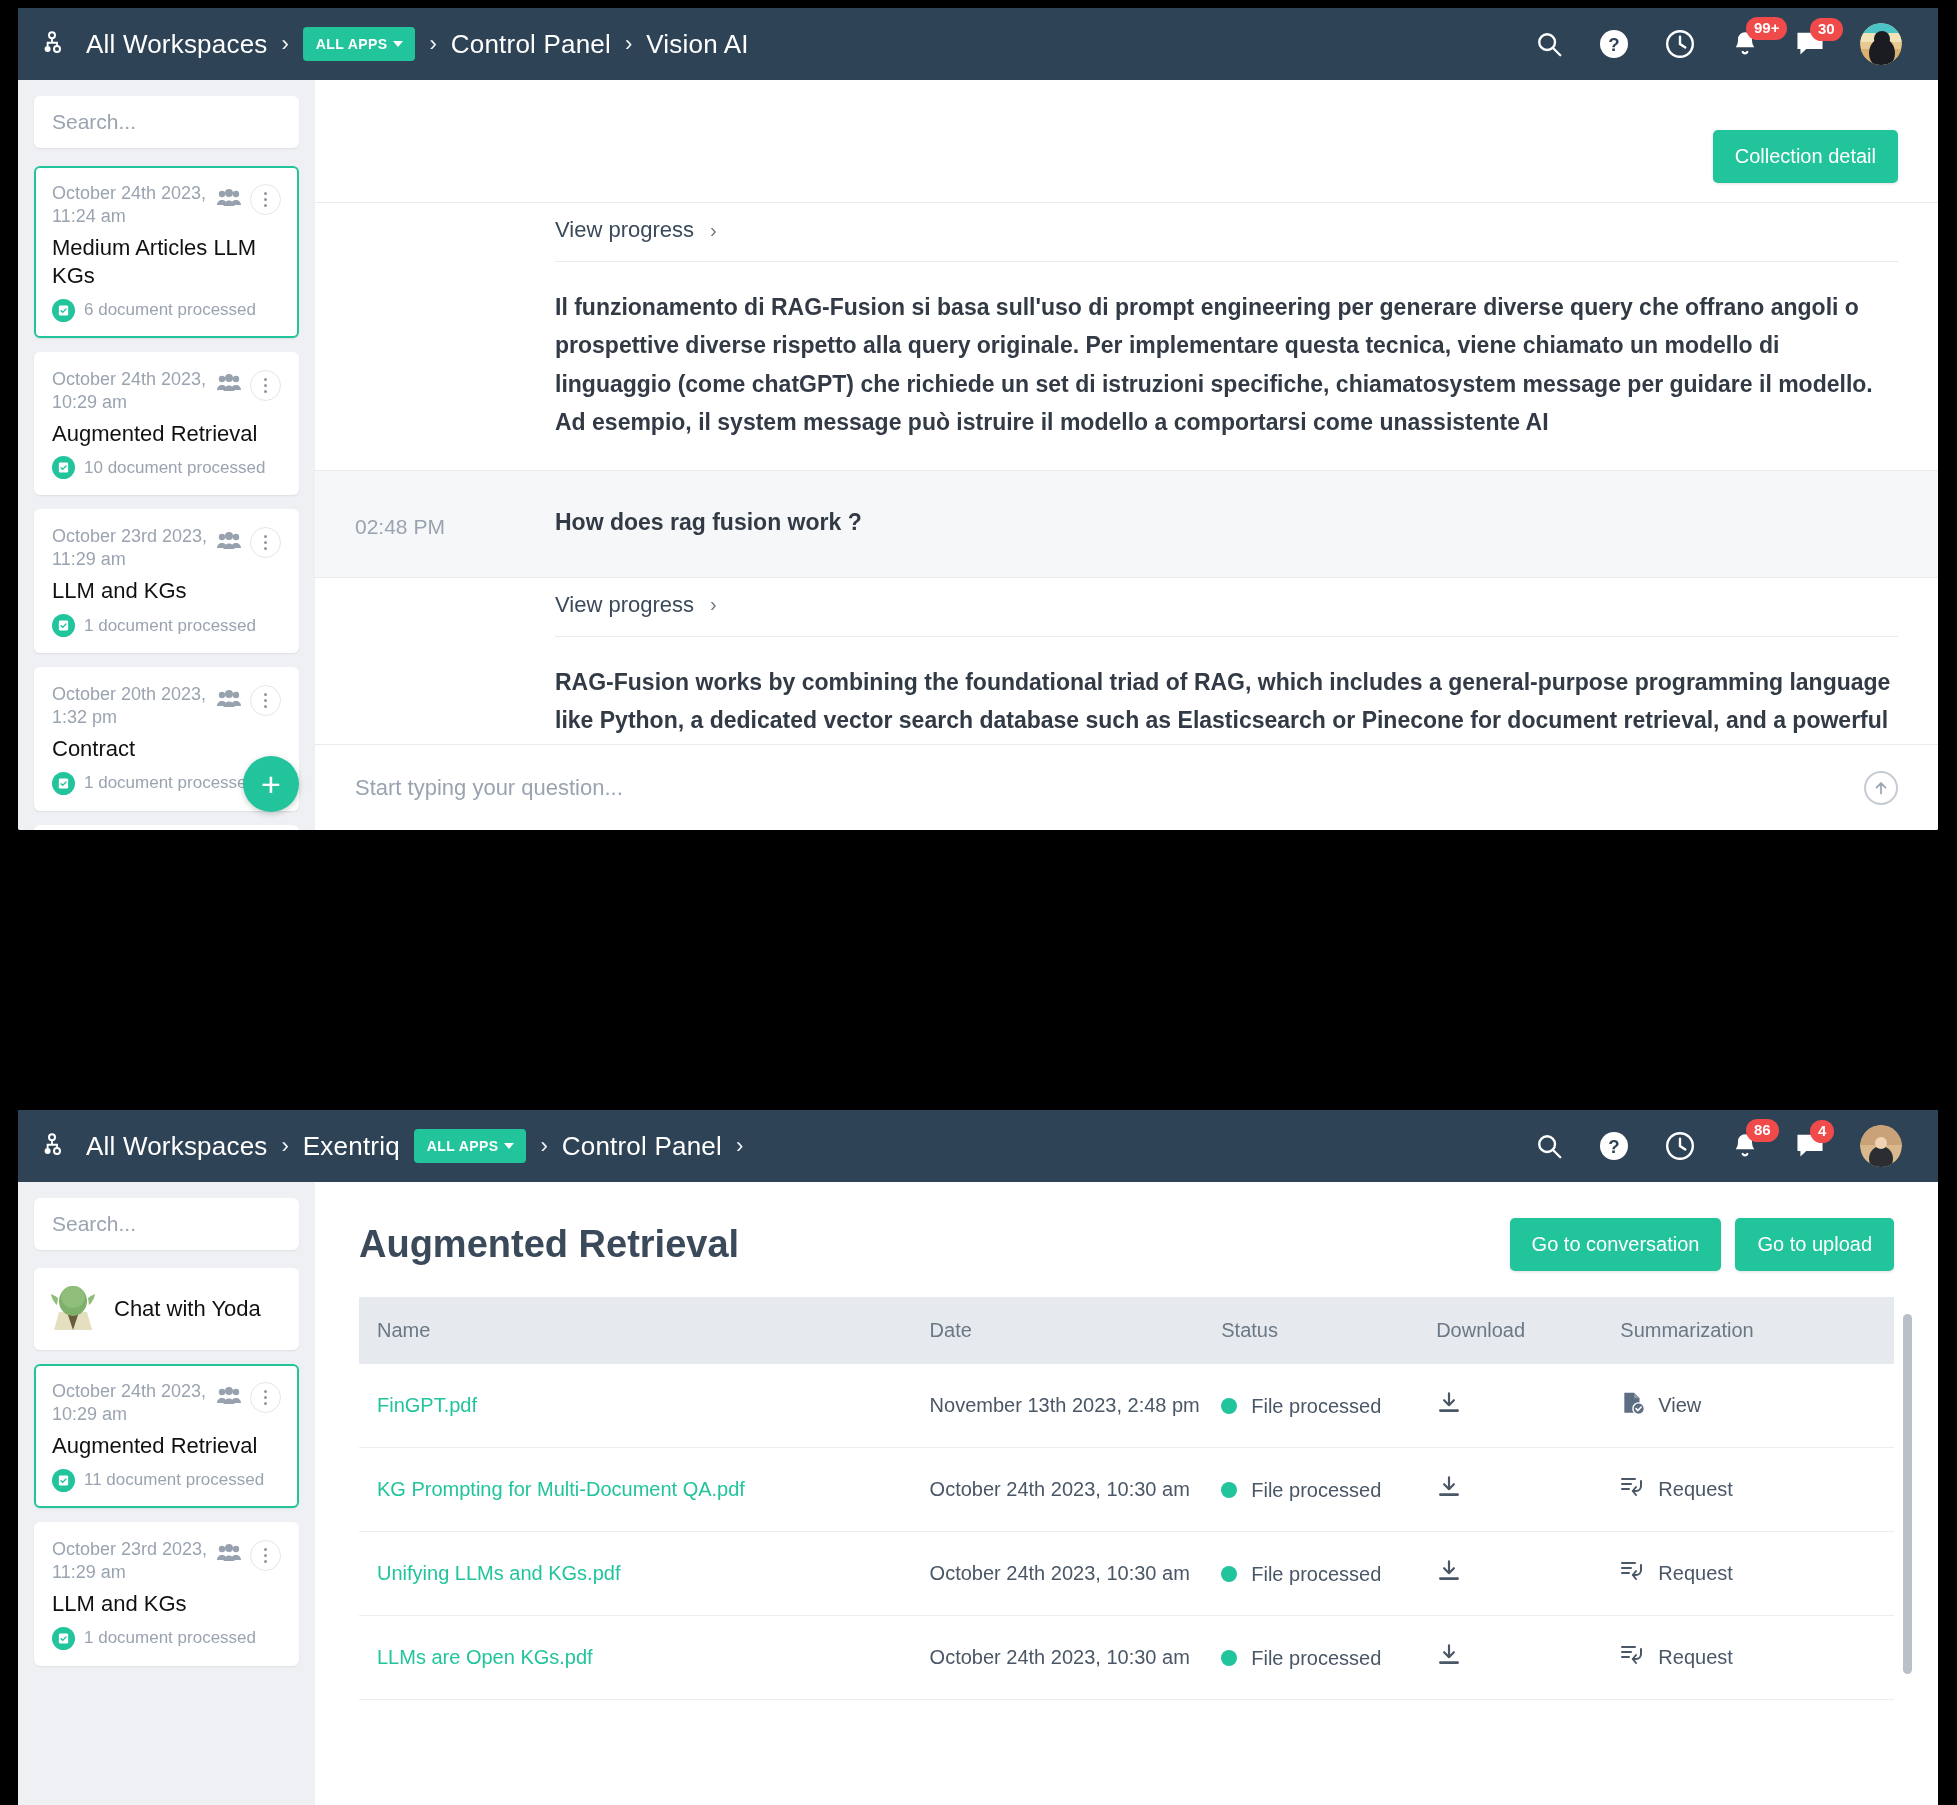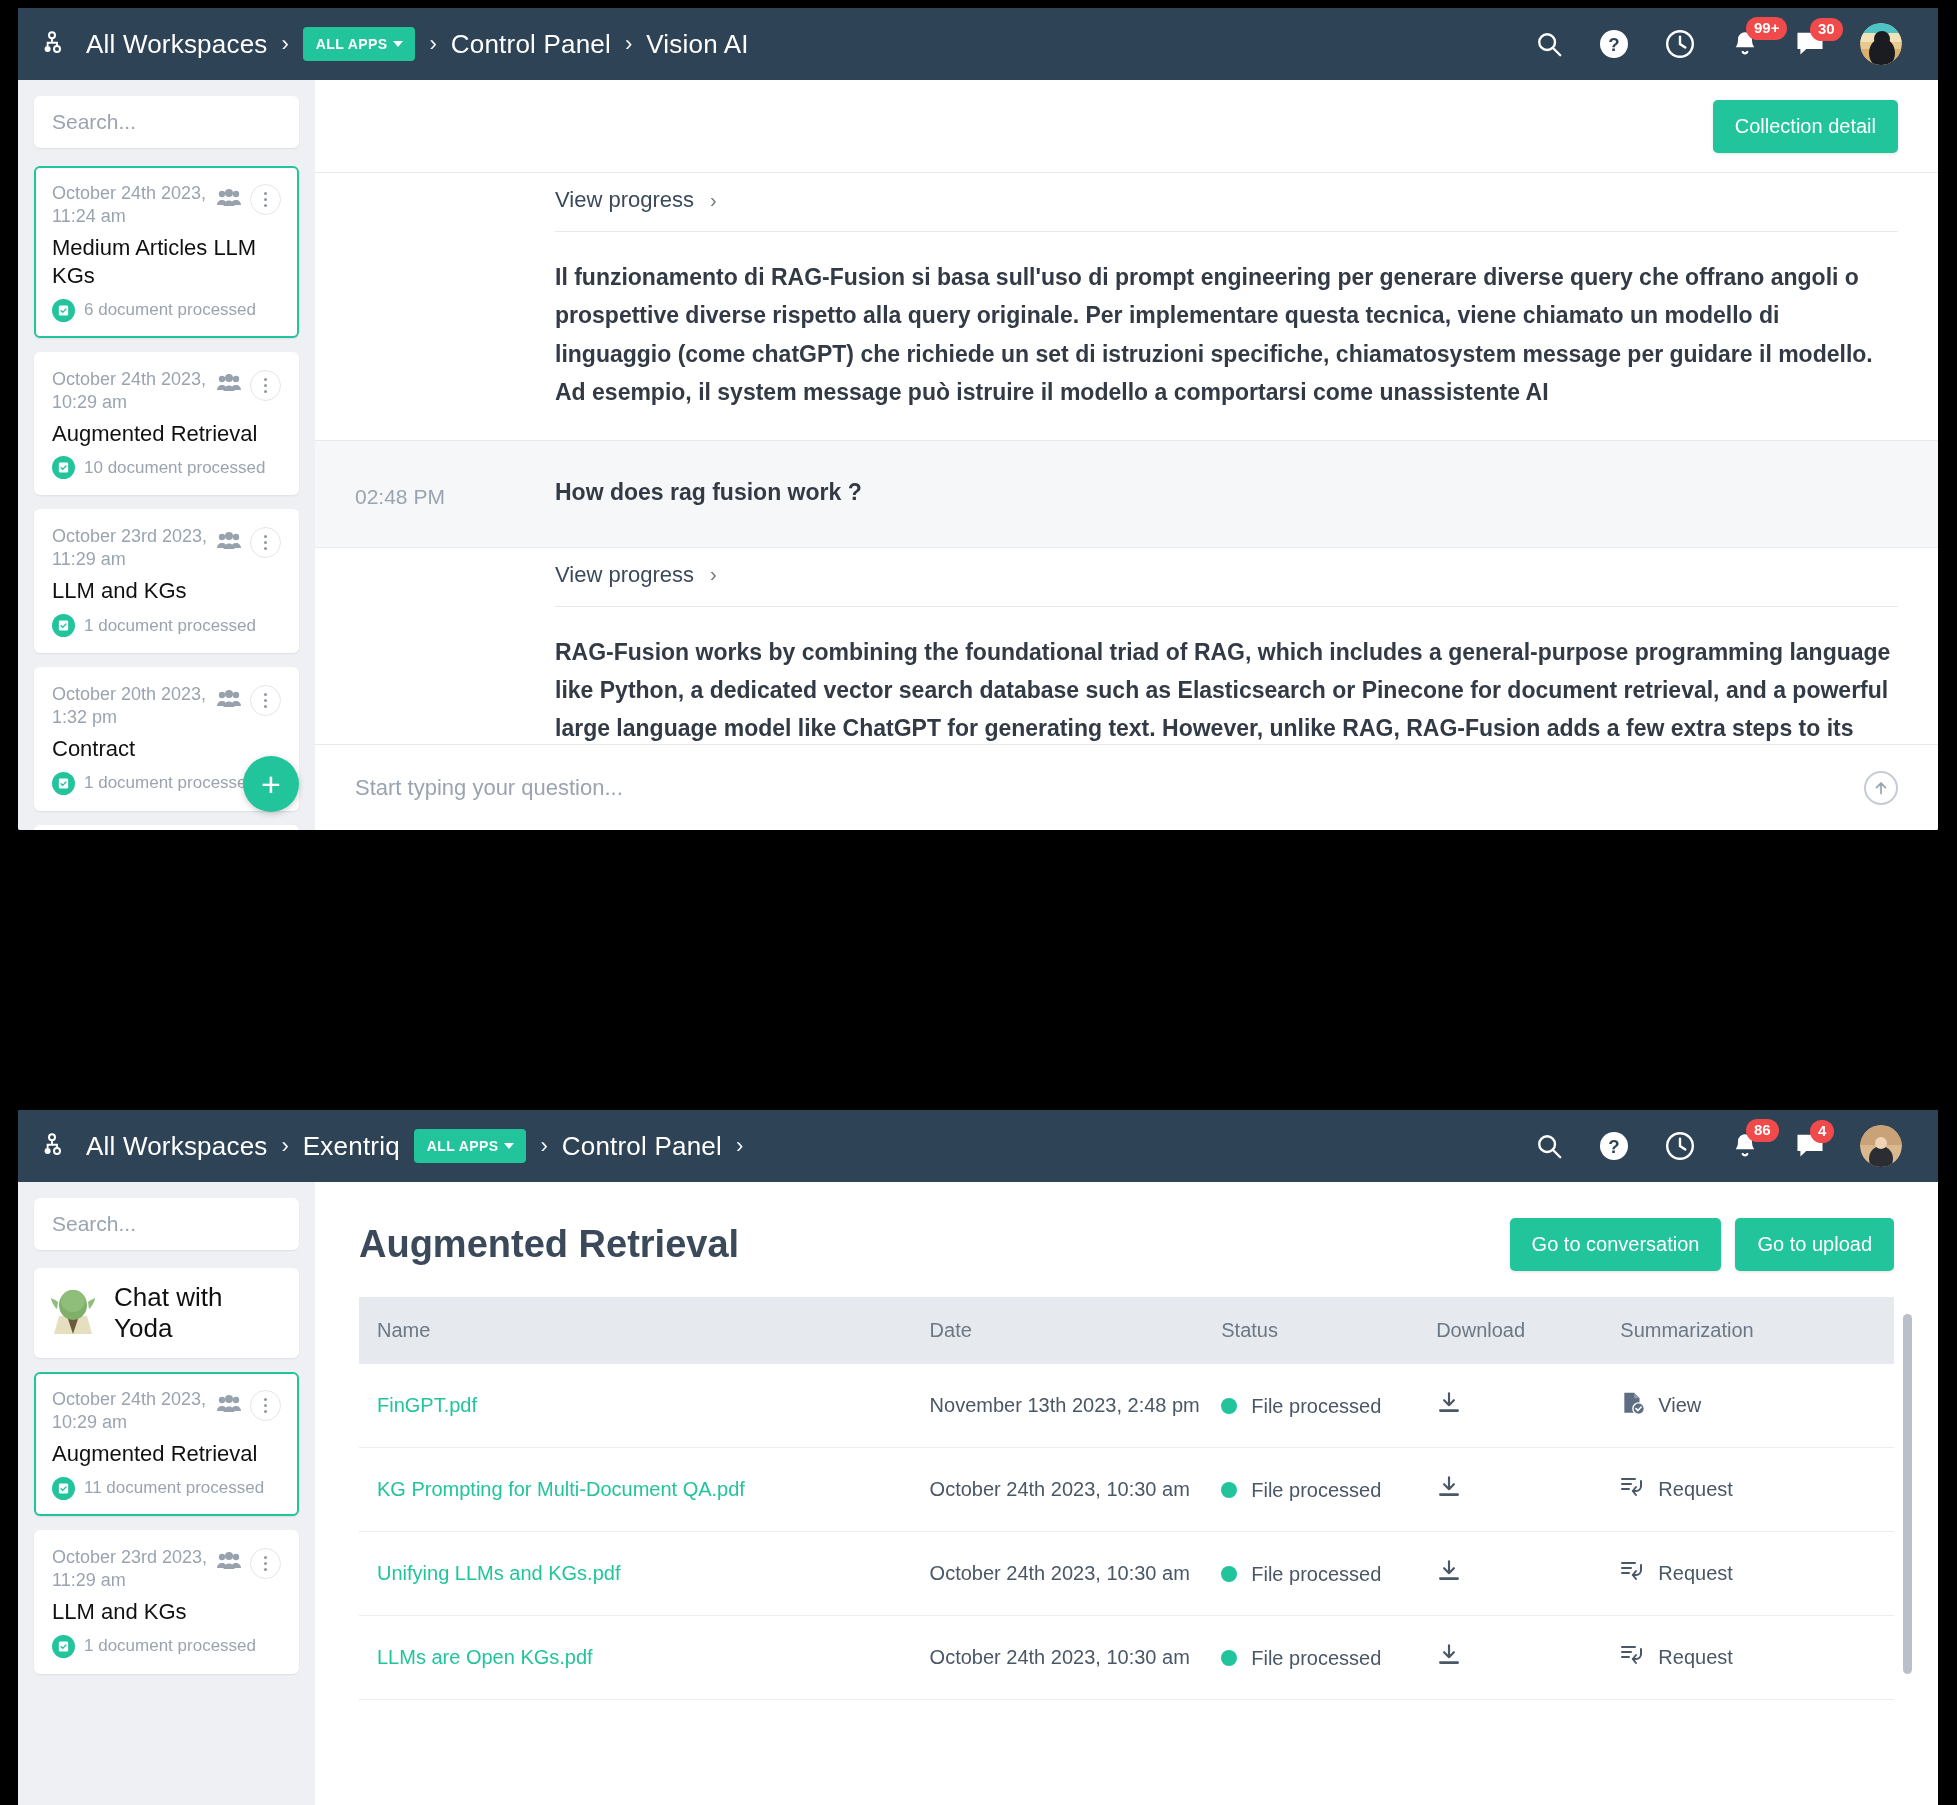--- a/index.html
+++ b/index.html
@@ -55,28 +55,28 @@
   .card-acts { display: flex; align-items: center; gap: 8px; padding-top: 2px; }
   .kebab { width: 31px; height: 31px; border-radius: 50%; border: 1px solid #e2e6ea;
            display: flex; align-items: center; justify-content: center; background:#fff; }
   .kebab i { display:block; width:3px; height:3px; border-radius:50%; background:#8e99a6; box-shadow:0 -6px 0 #8e99a6, 0 6px 0 #8e99a6; }
   .card-title { font-size: 22px; color: #111; font-weight: 400; margin-top: 6px; line-height: 1.26; }
   .card-foot { display: flex; align-items: center; gap: 9px; margin-top: 9px; }
   .doc-chip { width: 23px; height: 23px; border-radius: 50%; background: #22c49c; display:flex; align-items:center; justify-content:center; flex:0 0 auto;}
   .card-docs { color: #9aa4b0; font-size: 17px; }
   .yoda-card { background:#fff; border-radius:6px; box-shadow:0 1px 2px rgba(0,0,0,.07); padding:14px 16px;
                display:flex; align-items:center; gap:18px; margin-bottom:14px; }
-  .yoda-name { font-size:26px; color:#111; }
+  .yoda-name { font-size:22px; color:#111; }
   .fab { position: absolute; width: 56px; height: 56px; border-radius: 50%; background: #22c49c;
          display: flex; align-items: center; justify-content: center; color: #fff; font-size: 34px;
          font-weight: 300; box-shadow: 0 2px 6px rgba(0,0,0,.2); }
 
   
   .main1 { flex: 1; background: #fff; position: relative; display: flex; flex-direction: column; }
-  .main1-head { height: 92px; display: flex; align-items: center; justify-content: flex-end; padding: 0 40px; background:#fff; }
+  .main1-head { height: 92px; display: flex; align-items: center; justify-content: flex-end; padding: 0 40px; background:#fff;margin-top:30px; }
   .btn-teal { background: #22c49c; color: #fff; border: none; border-radius: 5px; font-size: 20px;
               padding: 15px 22px; font-family: inherit; cursor: pointer; box-shadow: 0 1px 3px rgba(0,0,0,.12); white-space: nowrap;}
   .chatwrap { flex: 1; border-top: 1px solid #e7eaee; overflow: hidden; }
   .msg-row { display: flex; padding: 0 40px; }
   .msg-time { width: 200px; flex: 0 0 200px; color: #9aa4b0; font-size: 21px; padding-top: 6px; }
   .msg-body { flex: 1; }
   .vp { display: flex; align-items: center; gap: 16px; color: #3b4a5a; font-size: 22px; padding: 14px 0 18px 0; }
   .vp-chev { font-size: 20px; color: #6b7885; }
   .rule { height: 1px; background: #e7eaee; margin: 0 0 26px 0; }
   .ans-text { font-size: 23px; font-weight: bold; color: #323a45; line-height: 1.67; }

